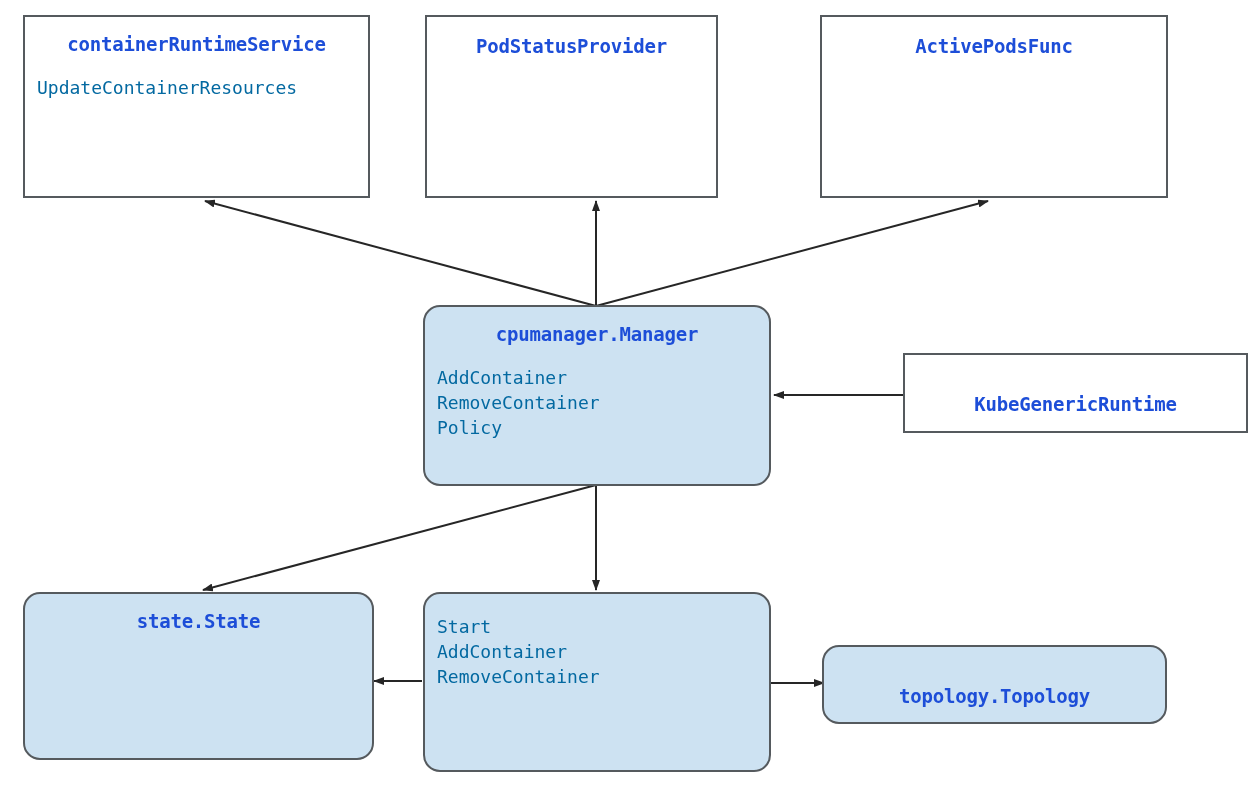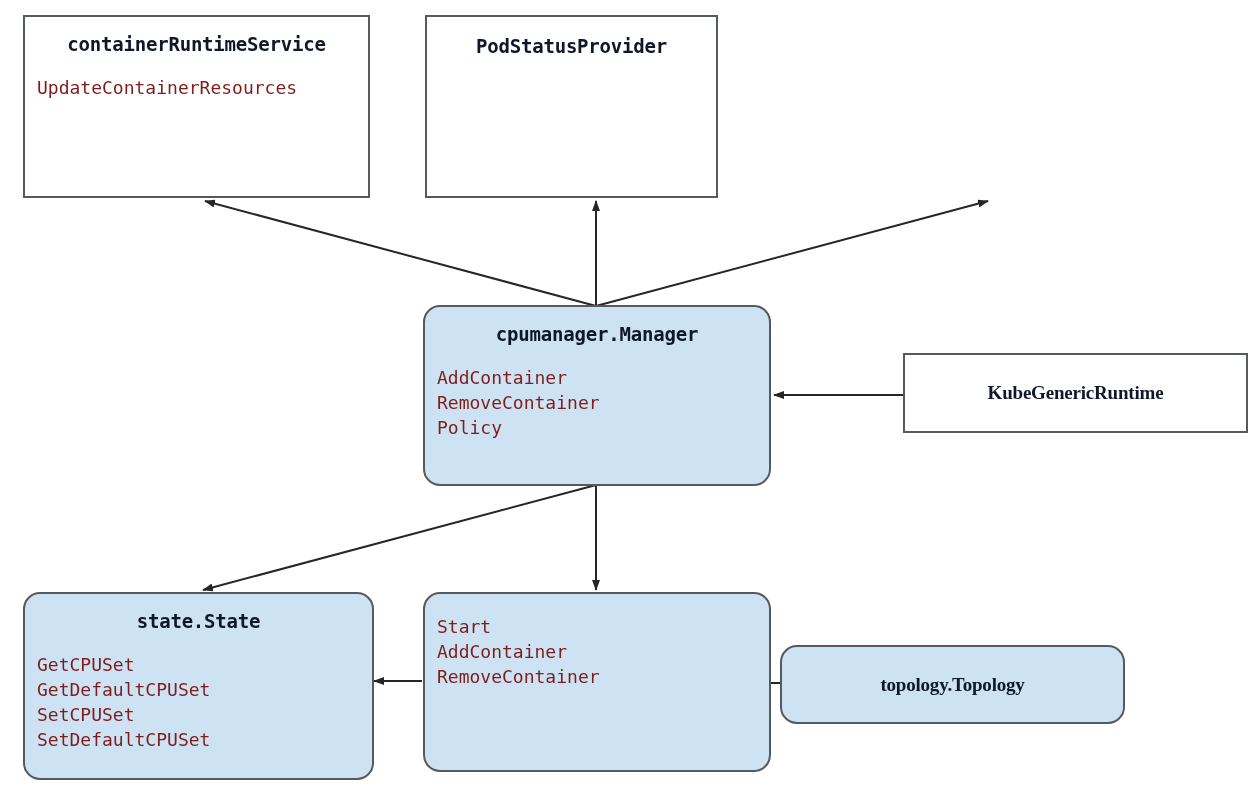--- a/index.html
+++ b/index.html
@@ -34,48 +34,47 @@
   .node.filled {
     background: #cde2f2;
     border-radius: 17px;
   }
   .node .title {
     display: block;
     text-align: center;
     font-family: "DejaVu Sans Mono", "Liberation Mono", monospace;
     font-weight: bold;
     font-size: 19px;
-    color: #0f172a;
+    color: #1d4ed8;
     letter-spacing: -0.2px;
     margin-top: 16px;
     white-space: nowrap;
   }
   .node .members {
     display: block;
     margin: 20px 0 0 12px;
     font-family: "DejaVu Sans Mono", "Liberation Mono", monospace;
     font-size: 18px;
     line-height: 25px;
-    color: #7f1d1d;
+    color: #0369a1;
     white-space: nowrap;
   }
   .node .member {
     display: block;
   }
   .node.title-only .title {
     margin-top: 18px;
   }
   .node.vcenter .title {
-    margin-top: 0;
+    margin-top: 11px;
     position: absolute;
     left: 0;
     right: 0;
     top: 50%;
     transform: translateY(-50%);
-    font-family: Liberation Serif, serif;
   }
 </style>
 </head>
 <body>
 
 <div id="canvas">
 
   <svg class="edges" viewBox="0 0 1258 788" xmlns="http://www.w3.org/2000/svg">
     <defs>
       <marker id="arrowhead" markerWidth="11" markerHeight="8" refX="10" refY="4" orient="auto" markerUnits="userSpaceOnUse">
@@ -104,49 +103,46 @@
     <span class="title">containerRuntimeService</span>
     <span class="members">
       <span class="member">UpdateContainerResources</span>
     </span>
   </div>
 
   <div class="node title-only" style="left:425px; top:15px; width:293px; height:183px;">
     <span class="title">PodStatusProvider</span>
   </div>
 
+  <div class="node title-only" style="left:820px; top:15px; width:348px; height:183px;">
+    <span class="title">ActivePodsFunc</span>
+  </div>
 
   <div class="node filled" style="left:423px; top:305px; width:348px; height:181px;">
     <span class="title">cpumanager.Manager</span>
     <span class="members">
       <span class="member">AddContainer</span>
       <span class="member">RemoveContainer</span>
       <span class="member">Policy</span>
     </span>
   </div>
 
   <div class="node vcenter" style="left:903px; top:353px; width:345px; height:80px;">
     <span class="title">KubeGenericRuntime</span>
   </div>
 
-  <div class="node filled" style="left:23px; top:592px; width:351px; height:188px;">
+  <div class="node filled" style="left:23px; top:592px; width:351px; height:168px;">
     <span class="title">state.State</span>
-    <span class="members">
-      <span class="member">GetCPUSet</span>
-      <span class="member">GetDefaultCPUSet</span>
-      <span class="member">SetCPUSet</span>
-      <span class="member">SetDefaultCPUSet</span>
-    </span>
   </div>
 
   <div class="node filled" style="left:423px; top:592px; width:348px; height:180px;">
     <span class="members">
       <span class="member">Start</span>
       <span class="member">AddContainer</span>
       <span class="member">RemoveContainer</span>
     </span>
   </div>
 
-  <div class="node filled vcenter" style="left:780px; top:645px; width:345px; height:79px;">
+  <div class="node filled vcenter" style="left:822px; top:645px; width:345px; height:79px;">
     <span class="title">topology.Topology</span>
   </div>
 
 </div>
 
 </body></html>

